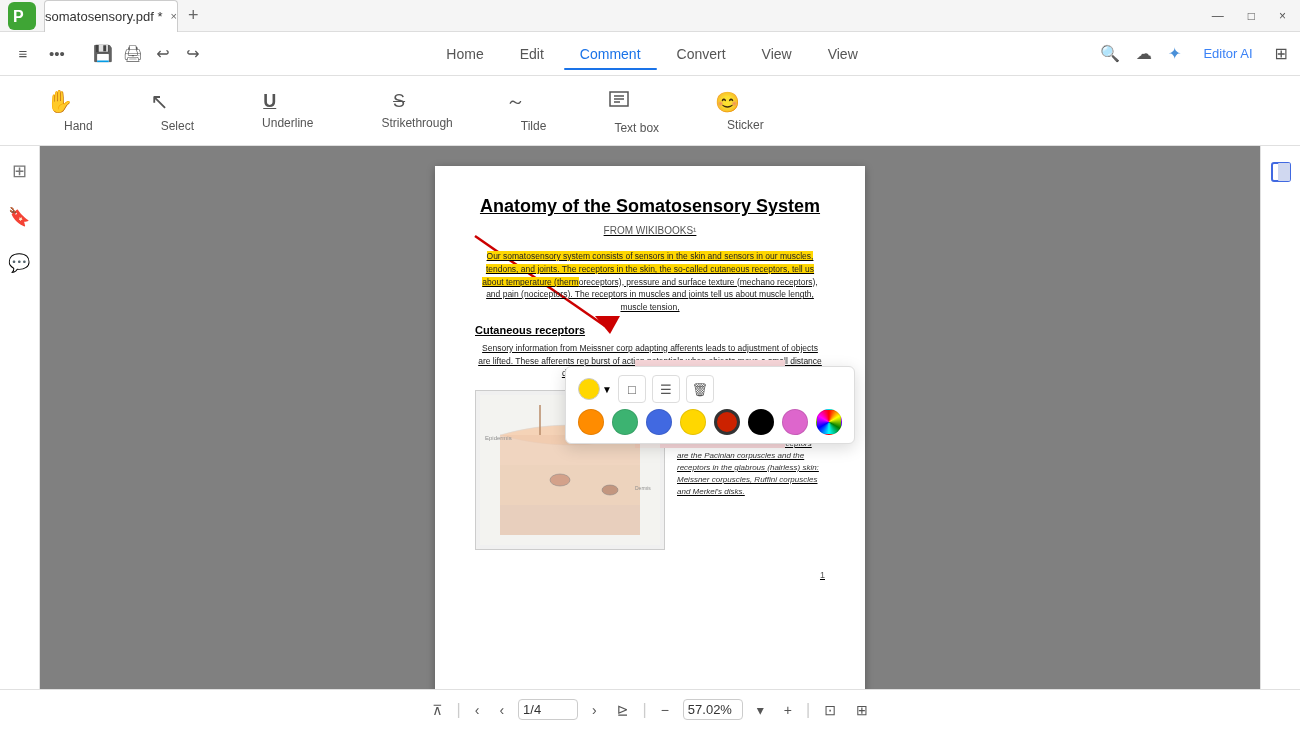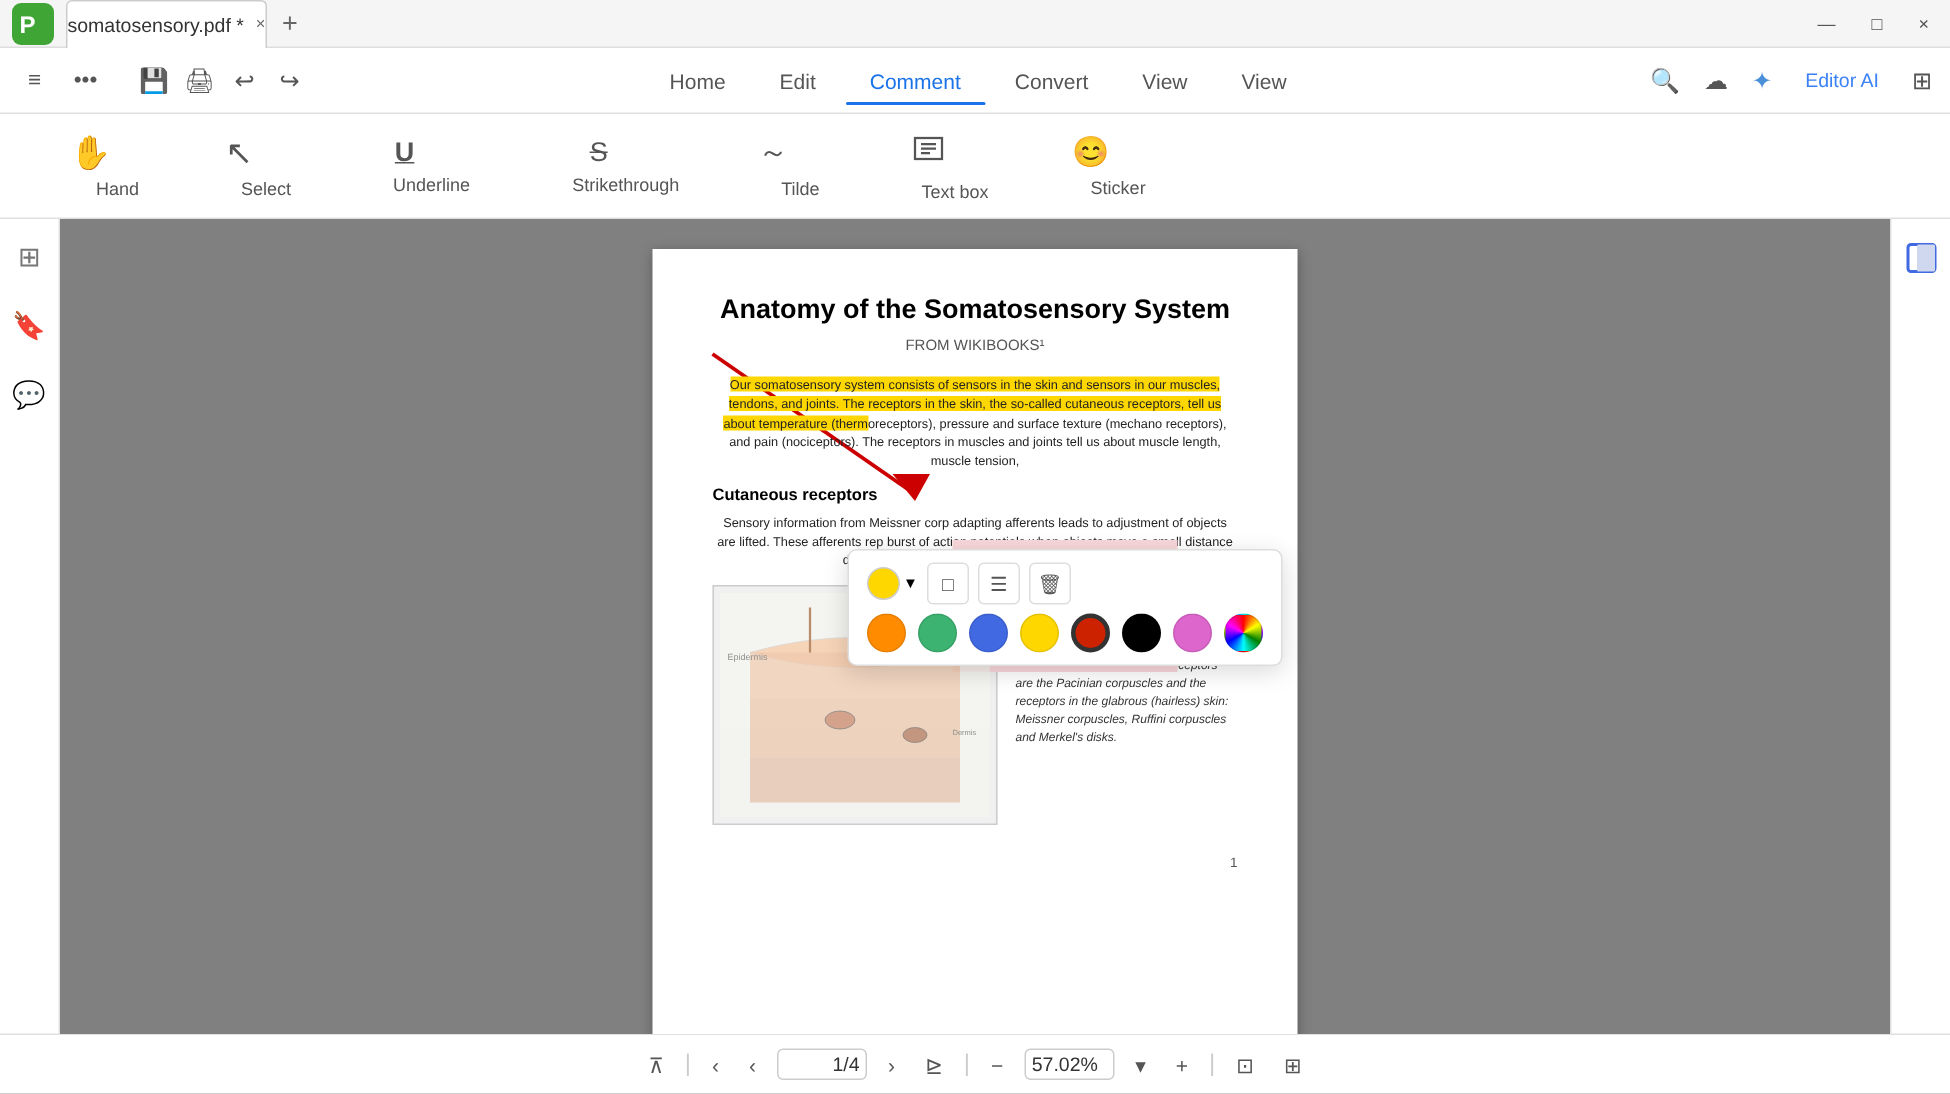--- a/index.html
+++ b/index.html
@@ -74,21 +74,21 @@
     }
     .sidebar-icon { font-size: 18px; color: #777; cursor: pointer; padding: 6px; border-radius: 4px; }
 
     
     .pdf-container {
       flex: 1; background: #808080; overflow: auto; display: flex;
       flex-direction: column; align-items: center; padding: 20px;
     }
     .pdf-page {
       background: #fff; width: 430px; min-height: 540px; position: relative;
-      box-shadow: 0 2px 8px rgba(0,0,0,0.3); padding: 30px 40px 40px;
+      box-shadow: 0 2px 8px rgba(0,0,0,0.3); padding: 30px 40px 40px; text-decoration: underline;
     }
 
     
     .right-sidebar {
       width: 40px; background: #fff; border-left: 1px solid #e0e0e0;
       display: flex; flex-direction: column; align-items: center; padding: 8px 0; gap: 12px;
     }
 
     
     .pdf-title { font-size: 18px; font-weight: bold; text-align: center; margin-bottom: 8px; color: #000; }
@@ -134,21 +134,21 @@
     }
 
     
     .statusbar {
       height: 40px; background: #fff; border-top: 1px solid #e0e0e0;
       display: flex; align-items: center; justify-content: center; gap: 8px; padding: 0 16px;
     }
     .status-btn { cursor: pointer; color: #555; font-size: 14px; padding: 4px 6px; border-radius: 4px; }
     .status-divider { color: #ccc; }
     .page-input {
-      border: 1px solid #ccc; border-radius: 4px; width: 60px; text-align: right;
+      border: 1px solid #ccc; border-radius: 4px; width: 60px; text-align: left;
       font-size: 13px; padding: 2px 4px; color: #333;
     }
     .zoom-input {
       border: 1px solid #ccc; border-radius: 4px; width: 60px; text-align: left;
       font-size: 13px; padding: 2px 4px; color: #333;
     }
 
     
     .figure-container { display: flex; gap: 12px; margin-top: 10px; }
     .figure-image {

